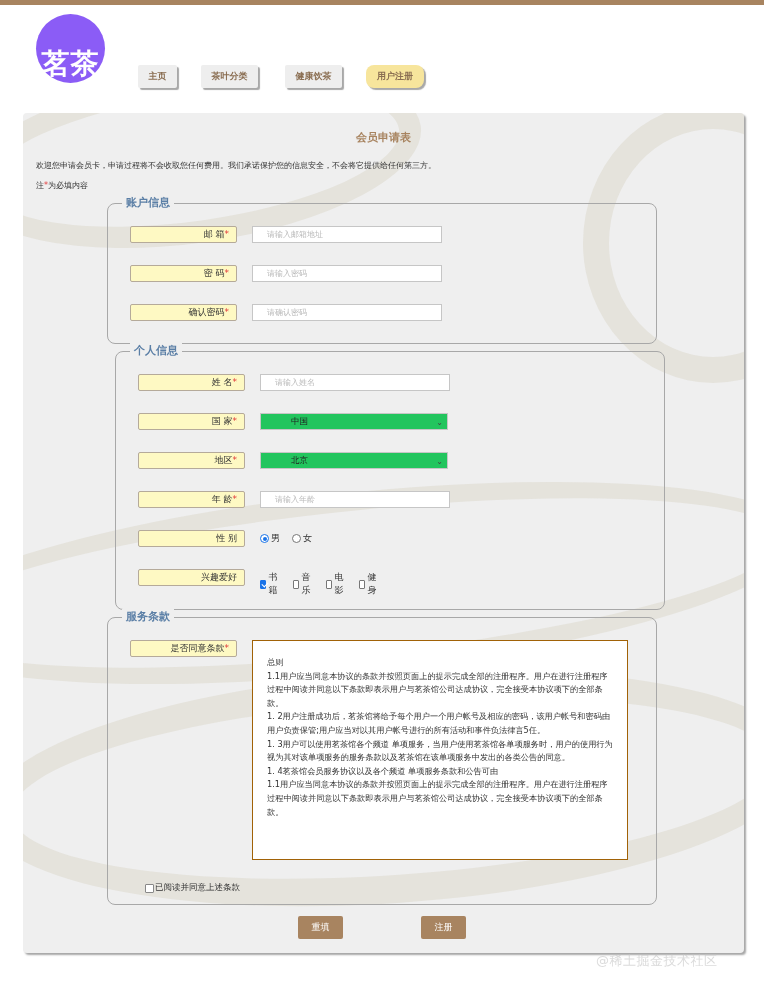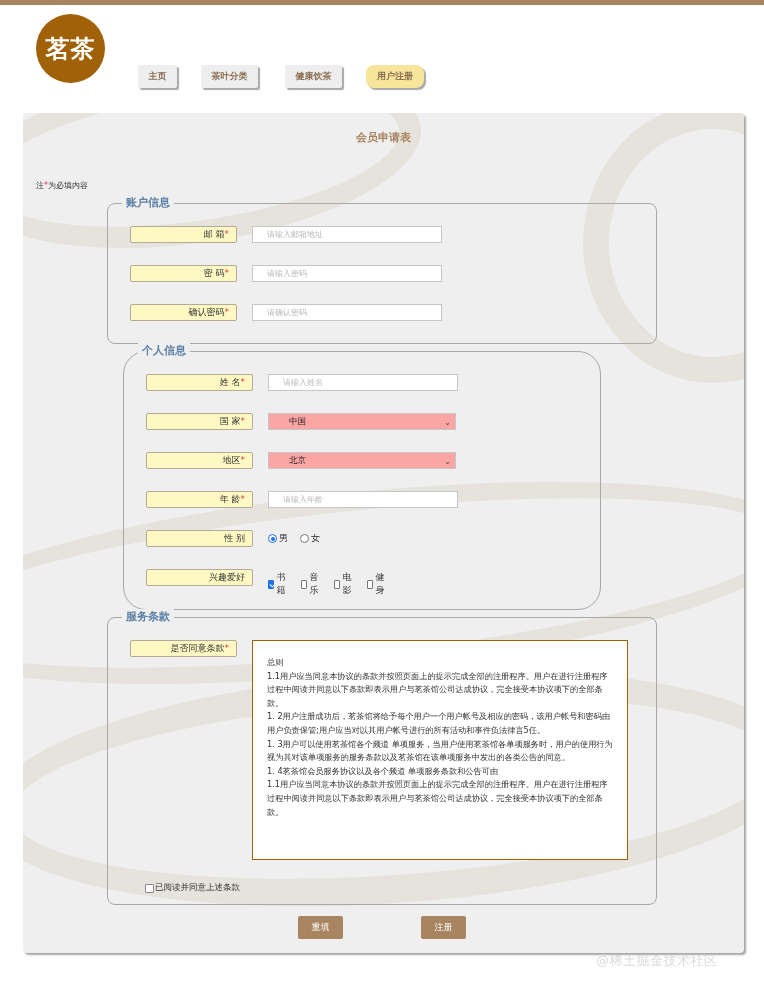--- a/index.html
+++ b/index.html
@@ -1,40 +1,40 @@
 <!DOCTYPE html>
 <html><head>
 <meta charset="utf-8">
 <style>
   * { box-sizing: border-box; margin: 0; padding: 0; }
   html, body { width: 764px; height: 996px; overflow: hidden; background: #ffffff; font-family: "DejaVu Sans", "Liberation Sans", sans-serif; color: #333; }
   .topbar { position: absolute; left: 0; top: 0; width: 764px; height: 5px; background: #a88460; }
 
-  .logo { position: absolute; left: 36px; top: 14px; width: 69px; height: 69px; border-radius: 50%; background: #a16207; color: #fff; font-family: "DejaVu Serif", "Liberation Serif", serif; font-size: 24px; font-weight: bold; display: flex; align-items: center; justify-content: center; letter-spacing: 1px; }
+  .logo { position: absolute; left: 36px; top: 14px; width: 69px; height: 69px; border-radius: 50%; background: #8b5cf6; color: #fff; font-family: "DejaVu Serif", "Liberation Serif", serif; font-size: 28px; font-weight: bold; display: flex; align-items: flex-end; justify-content: center; letter-spacing: 1px; }
 
   .nav { position: absolute; top: 65px; left: 0; height: 24px; }
   .nav-btn { position: absolute; top: 0; height: 23px; background: #eeeeee; color: #8a6e52; font-size: 9px; font-weight: bold; display: flex; align-items: center; justify-content: center; border-radius: 2px; box-shadow: 2px 2px 1px #a8a8a8; cursor: pointer; }
   .nav-btn.active { background: #f7e59c; border-radius: 8px; }
 
   .panel { position: absolute; left: 23px; top: 113px; width: 721px; height: 840px; background: #efefef; border-radius: 4px; box-shadow: 2px 2px 2px #a6a6a6; overflow: hidden; }
   .swirl { position: absolute; border-radius: 50%; border-style: solid; border-color: rgba(220,216,204,0.55); pointer-events: none; }
 
   .panel-title { position: absolute; top: 17px; left: 0; width: 100%; text-align: center; font-size: 11px; font-weight: bold; color: #a88460; }
   .intro { position: absolute; top: 47px; left: 13px; font-size: 8px; color: #333; }
   .note { position: absolute; top: 67px; left: 13px; font-size: 8px; color: #333; }
   .star { color: #e23a3a; }
 
   .fs { position: absolute; border: 1px solid #a8a8a8; border-radius: 8px; }
   .legend { position: absolute; top: -9px; left: 14px; padding: 0 4px; background: #efefef; font-size: 11px; font-weight: bold; color: #5b7fa6; }
 
   .row { position: absolute; left: 22px; height: 17px; }
   .label { position: absolute; left: 0; top: 0; width: 107px; height: 17px; background: #fef9c3; border: 1px solid #b5aa9a; border-radius: 2px; font-size: 9px; color: #333; text-align: right; padding-right: 7px; line-height: 15px; }
   .input { position: absolute; left: 122px; top: 0; width: 190px; height: 17px; background: #fff; border: 1px solid #c6c6c6; font-size: 8px; padding-left: 14px; line-height: 15px; color: #333; }
   .input::placeholder { color: #b9b9b9; }
-  .select { position: absolute; left: 122px; top: 0; width: 188px; height: 17px; background: #fca5a5; border: 1px solid #c6c6c6; font-size: 8.5px; padding-left: 20px; line-height: 15px; color: #222; }
+  .select { position: absolute; left: 122px; top: 0; width: 188px; height: 17px; background: #22c55e; border: 1px solid #c6c6c6; font-size: 8.5px; padding-left: 30px; line-height: 15px; color: #222; }
   .select .chev { position: absolute; right: 4px; top: 1px; font-size: 8px; color: #444; }
 
   .opts { position: absolute; left: 122px; top: 2px; display: flex; align-items: center; font-size: 9px; color: #333; }
   .radio { width: 9px; height: 9px; border-radius: 50%; border: 1px solid #777; background: #fff; display: inline-block; position: relative; margin-right: 2px; }
   .radio.on { border-color: #1a73e8; }
   .radio.on::after { content: ""; position: absolute; left: 1.5px; top: 1.5px; width: 4px; height: 4px; border-radius: 50%; background: #1a73e8; }
   .cb { width: 9px; height: 9px; border: 1px solid #777; background: #fff; border-radius: 1px; display: inline-block; position: relative; margin-right: 2px; }
   .cb.on { background: #1a73e8; border-color: #1a73e8; }
   .cb.on::after { content: ""; position: absolute; left: 2px; top: 0px; width: 3px; height: 5px; border: solid #fff; border-width: 0 1.5px 1.5px 0; transform: rotate(45deg); }
   .opt { display: inline-flex; align-items: center; margin-right: 13px; }
@@ -66,39 +66,40 @@
   <div class="nav-btn active" style="left:366px;width:58px;">用户注册</div>
 </nav>
 
 <div class="panel">
   <div class="swirl" style="left:-60px;top:-40px;width:460px;height:170px;border-width:22px;transform:rotate(-8deg);"></div>
   <div class="swirl" style="left:560px;top:-10px;width:260px;height:280px;border-width:26px;"></div>
   <div class="swirl" style="left:-120px;top:380px;width:900px;height:180px;border-width:18px;transform:rotate(-6deg);"></div>
   <div class="swirl" style="left:-40px;top:560px;width:820px;height:230px;border-width:28px;transform:rotate(-4deg);"></div>
 
   <div class="panel-title">会员申请表</div>
+  <div class="intro">欢迎您申请会员卡，申请过程将不会收取您任何费用。我们承诺保护您的信息安全，不会将它提供给任何第三方。</div>
   <div class="note"><span>注</span><span class="star">*</span><span>为必填内容</span></div>
 
   <div class="fs" style="left:84px;top:90px;width:550px;height:141px;">
     <div class="legend">账户信息</div>
     <div class="row" style="top:22px;">
       <div class="label"><span>邮 箱</span><span class="star">*</span></div>
       <input class="input" type="text" placeholder="请输入邮箱地址" style="">
     </div>
     <div class="row" style="top:61px;">
       <div class="label"><span>密 码</span><span class="star">*</span></div>
       <input class="input" type="password" placeholder="请输入密码" style="">
     </div>
     <div class="row" style="top:100px;">
       <div class="label"><span>确认密码</span><span class="star">*</span></div>
       <input class="input" type="password" placeholder="请确认密码" style="">
     </div>
   </div>
 
-  <div class="fs" style="left:100px;top:238px;width:478px;height:259px;border-radius:23px;">
+  <div class="fs" style="left:92px;top:238px;width:550px;height:259px;">
     <div class="legend">个人信息</div>
     <div class="row" style="top:22px;">
       <div class="label"><span>姓 名</span><span class="star">*</span></div>
       <input class="input" type="text" placeholder="请输入姓名" style="">
     </div>
     <div class="row" style="top:61px;">
       <div class="label"><span>国 家</span><span class="star">*</span></div>
       <div class="select"><span>中国</span><span class="chev">⌄</span></div>
     </div>
     <div class="row" style="top:100px;">

